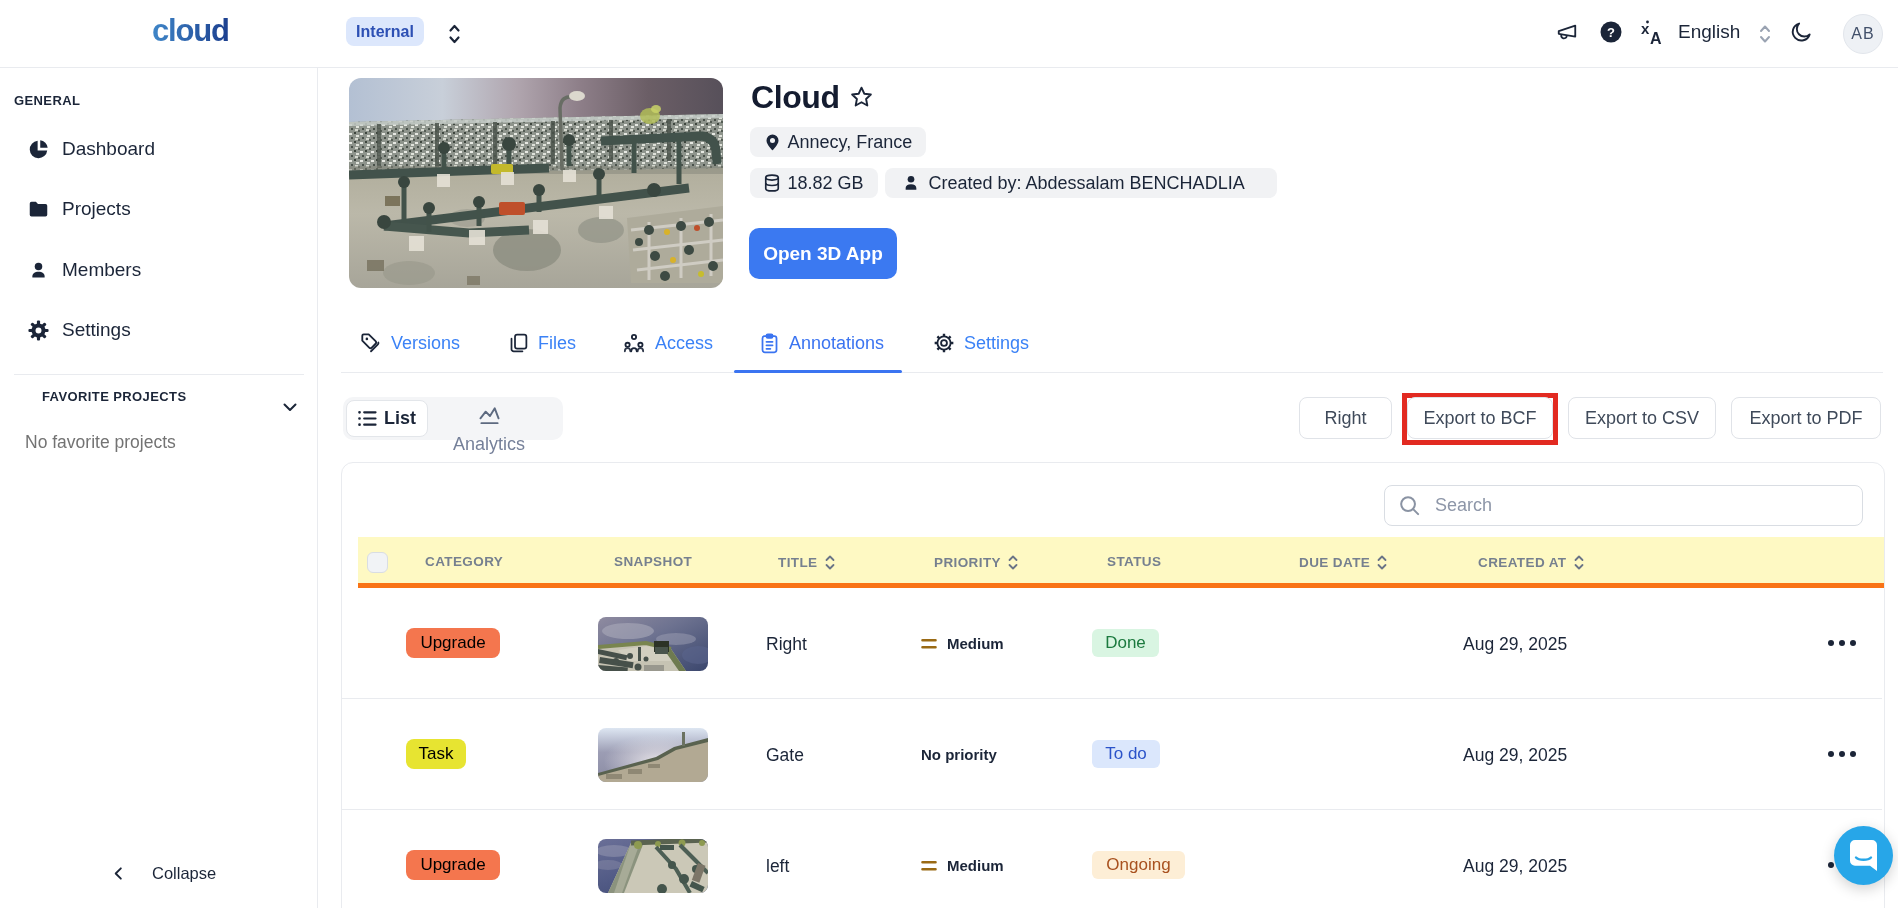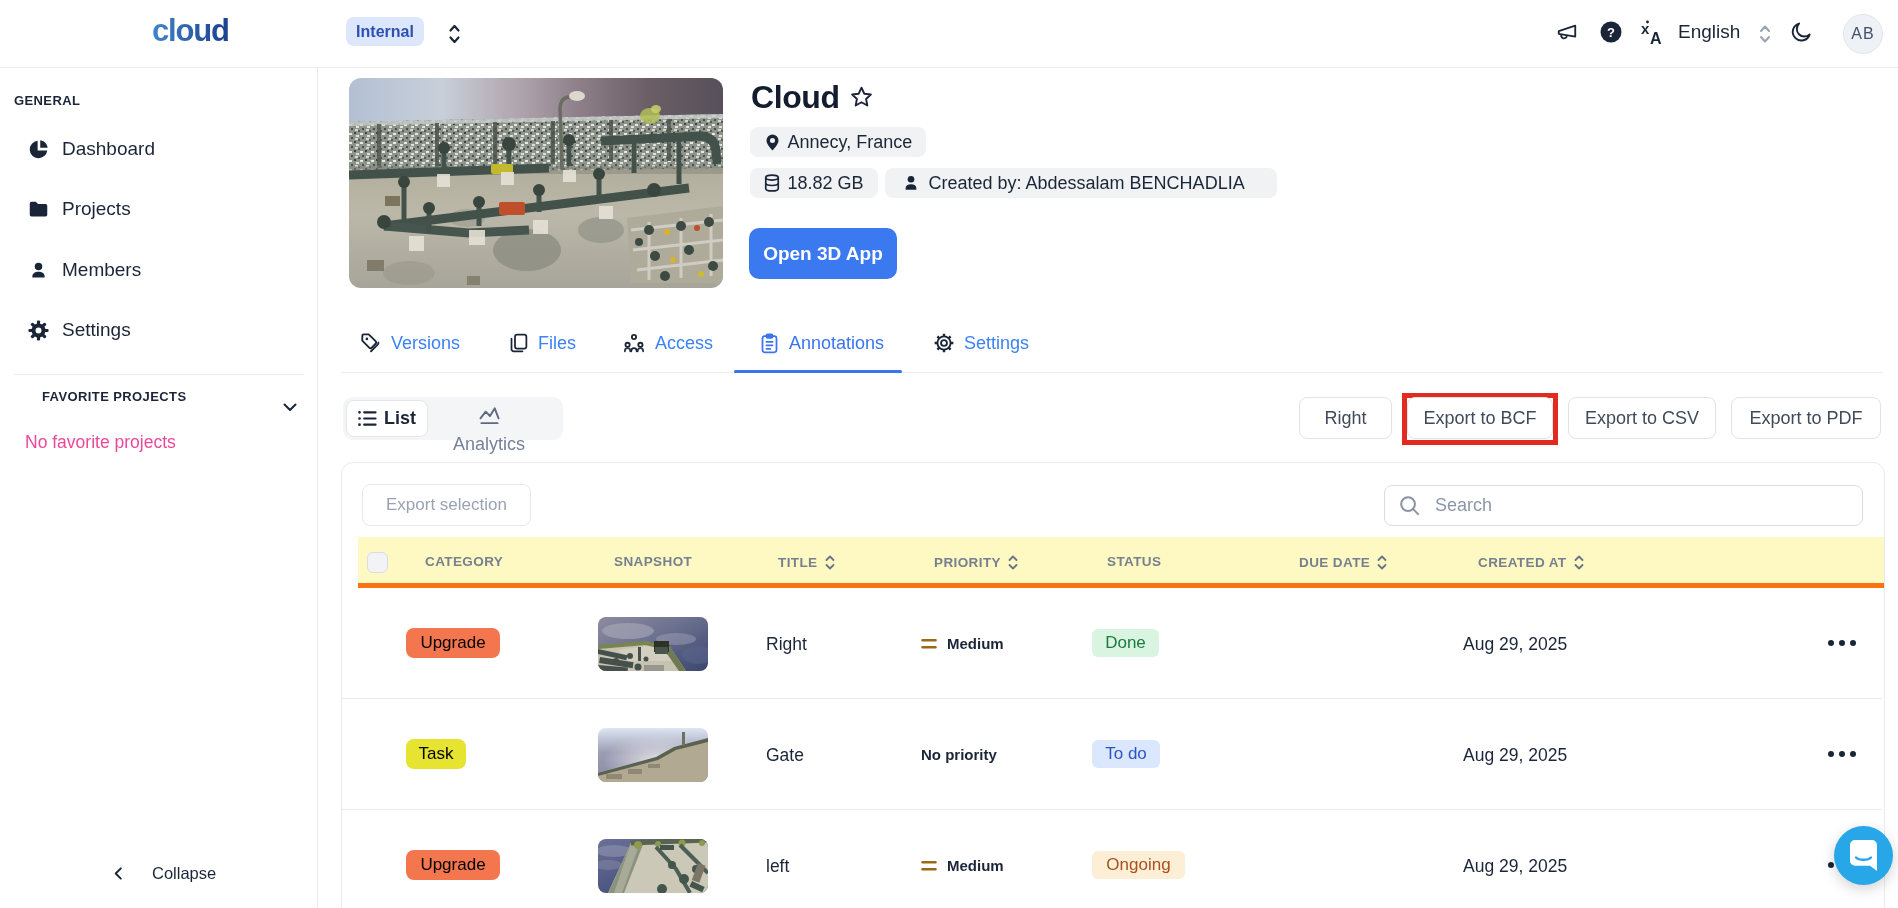--- a/index.html
+++ b/index.html
@@ -133,21 +133,21 @@
         </g>
         <circle cx="12" cy="12" r="3.4" fill="#fff"></circle>
       </svg>
       <span>Settings</span>
     </div>
     <div style="position:absolute;left:14px;top:306px;width:290px;height:1px;background:#e9ebef;"></div>
     <div class="sec-label" style="left:14px;top:321px;padding-left:28px;">FAVORITE PROJECTS</div>
     <svg style="position:absolute;left:281px;top:330px;" width="18" height="18" viewBox="0 0 18 18" fill="none" stroke="#1b2538" stroke-width="2" stroke-linecap="round" stroke-linejoin="round">
       <path d="M3.5 6.5 L9 12 L14.5 6.5"></path>
     </svg>
-    <div style="position:absolute;left:25px;top:364px;font-size:17.5px;color:#ec4899;">No favorite projects</div>
+    <div style="position:absolute;left:25px;top:364px;font-size:17.5px;color:#737373;">No favorite projects</div>
     <div style="position:absolute;left:111px;top:796px;display:flex;align-items:center;gap:26px;font-size:16.5px;font-weight:500;color:#1b2538;">
       <svg width="15" height="15" viewBox="0 0 16 16" fill="none" stroke="#1b2538" stroke-width="2" stroke-linecap="round" stroke-linejoin="round">
           <path d="M10.5 2.5 L5 8 L10.5 13.5"></path>
         </svg>
       <span>Collapse</span>
     </div>
   </div>
   <div id="main">
     <div class="thumb">
       <svg width="374" height="210" viewBox="0 0 374 210">
@@ -356,21 +356,20 @@
         </svg>
         <span>Analytics</span>
       </div>
     </div>
     <div class="tbtn" style="left:980px;width:93px;">Right</div>
     <div class="redframe"></div>
     <div class="tbtn" style="left:1088px;width:146px;">Export to BCF</div>
     <div class="tbtn" style="left:1249px;width:148px;">Export to CSV</div>
     <div class="tbtn" style="left:1412px;width:150px;">Export to PDF</div>
     <div id="card">
-      <div class="exportsel">Export selection</div>
       <div class="search">
         <svg style="margin-left:13px;" width="23" height="23" viewBox="0 0 24 24" fill="none" stroke="#8a93a3" stroke-width="2.1" stroke-linecap="round">
           <circle cx="10.5" cy="10.5" r="7.2"></circle>
             <path d="M15.8 15.8 L21 21"></path>
         </svg>
         <span style="margin-left:14px;font-size:18px;color:#8d96a8;">Search</span>
       </div>
       <div class="thead">
         <div class="checkbox"></div>
         <div class="th" style="left:67px;">CATEGORY</div>

